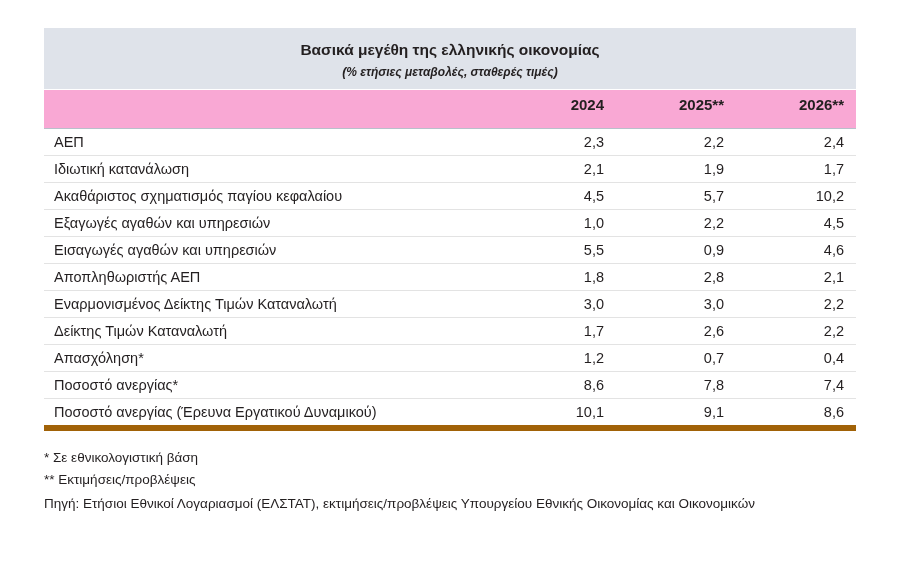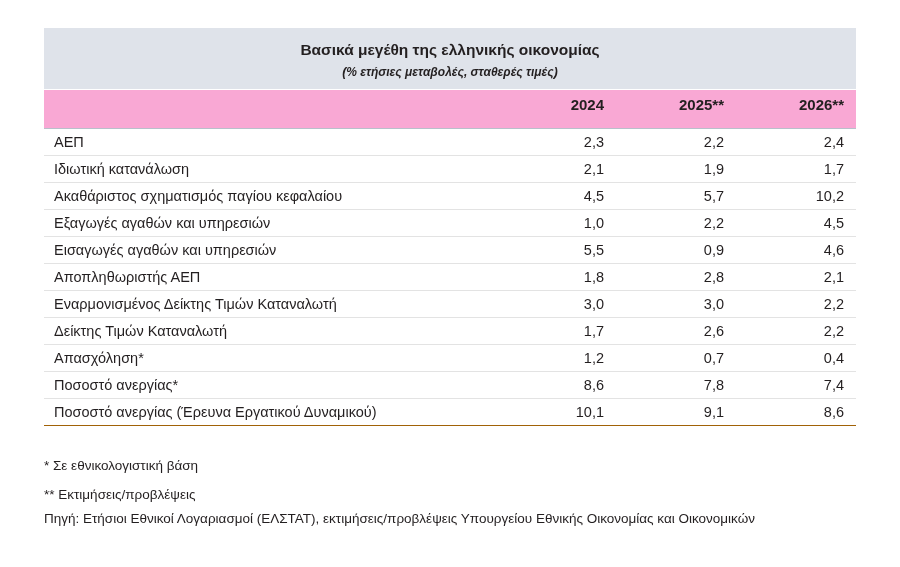--- a/index.html
+++ b/index.html
@@ -80,32 +80,32 @@
     text-overflow: ellipsis;
   }
   tbody td.label {
     text-align: left;
     padding-left: 10px;
   }
   tbody td.num {
     text-align: right;
   }
   tbody tr:last-child td {
-    border-bottom: 1px solid #a16207;
+    border-bottom: 6px solid #a16207;
   }
   .notes {
     position: absolute;
     left: 44px;
     top: 448px;
     width: 812px;
     font-size: 13.5px;
     line-height: 1.55;
   }
   .notes .note {
-    margin: 8px 0 1px 0;
+    margin: 0 0 1px 0;
   }
   .notes .source {
     margin: 3px 0 0 0;
     text-align: justify;
     text-justify: inter-word;
   }
 </style>
 </head>
 <body>
 

